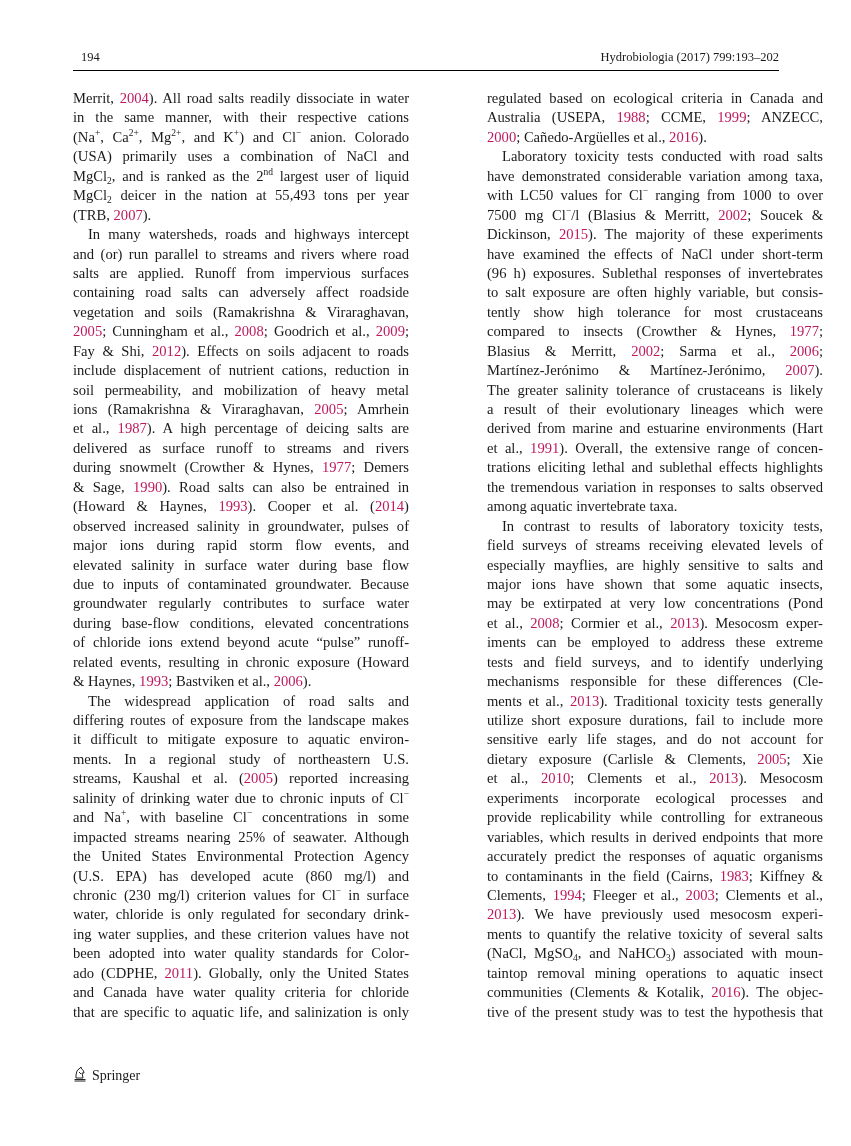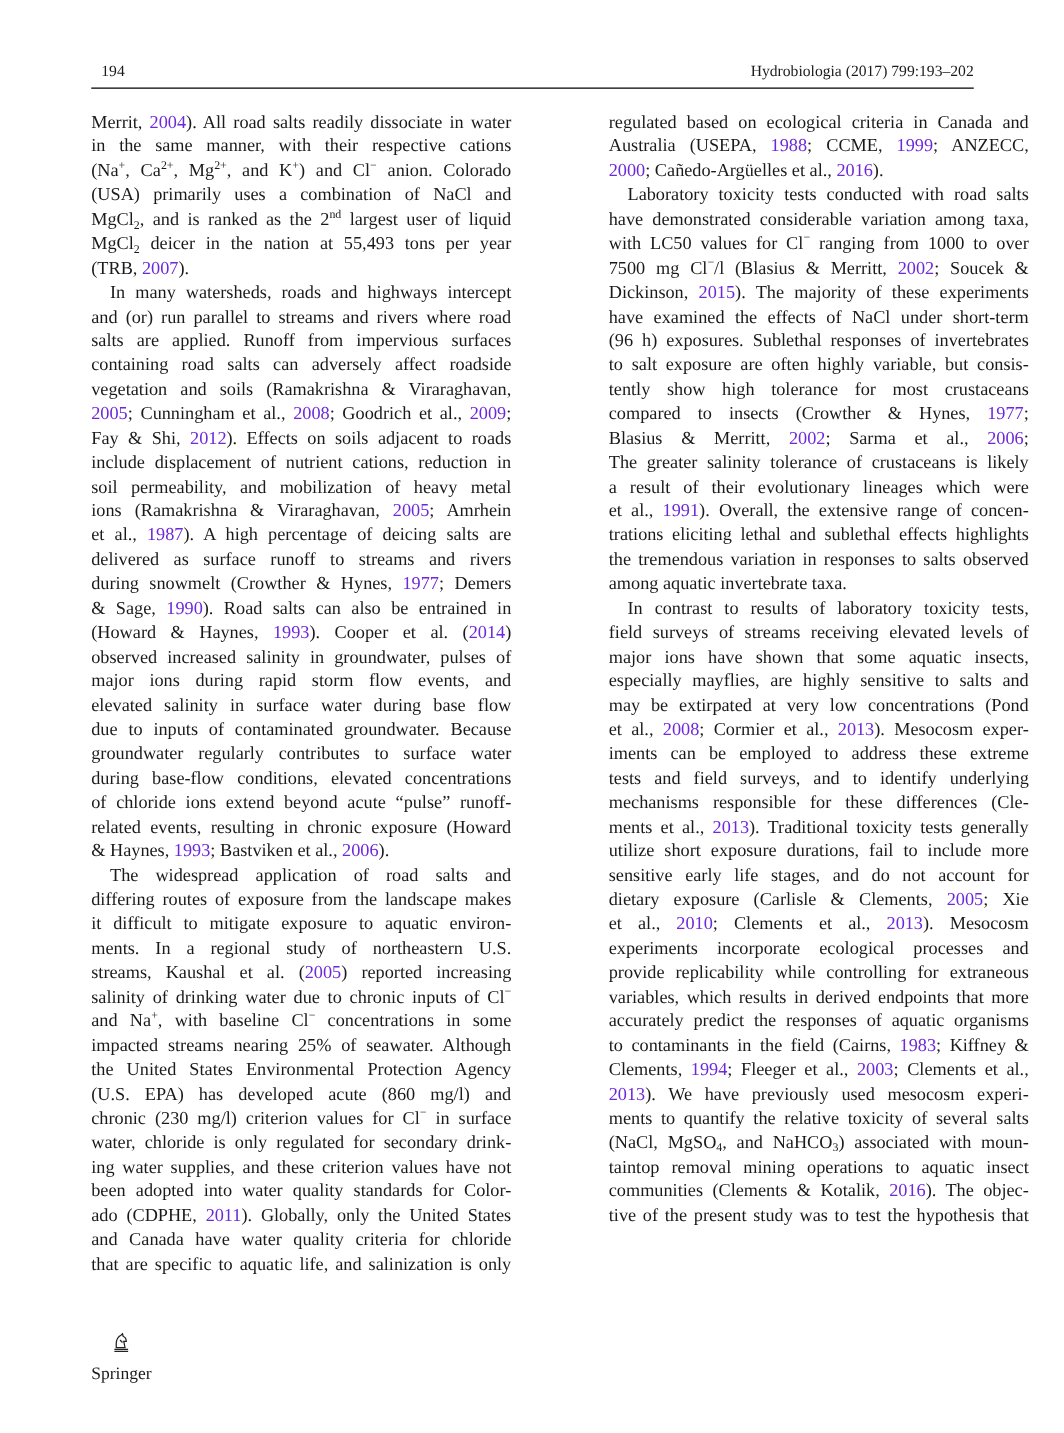--- a/index.html
+++ b/index.html
@@ -8,24 +8,24 @@
   .hdr { position:absolute; top:50px; font-size:12.5px; }
   #hdr-left { left:81px; }
   #hdr-right { right:72px;text-align:center; }
   .rule { position:absolute; left:73px; right:72px; top:70px; height:0; border-top:1px solid #000; }
   .col { position:absolute; top:89px; width:336px; font-size:14.6px; line-height:19.45px; }
   #col-left { left:73px; }
   #col-right { left:443px;margin-left:44px; }
   .ln { display:block; text-align:justify; text-align-last:justify; white-space:nowrap; height:19.45px; }
   .ln.last { text-align-last:left; }
   .ln.ind { text-indent:15px; }
-  a.ref { color:#6d28d9; text-decoration:none; }
+  a.ref { color:#be185d; text-decoration:none; }
   sup { font-size:9.5px; vertical-align:6px; line-height:0; }
   sub { font-size:9.5px; vertical-align:-3px; line-height:0; }
-  .footer { position:absolute; left:73px; top:1066px; font-size:14px; display:flex; align-items:center; gap:5px;flex-direction:column; }
+  .footer { position:absolute; left:73px; top:1066px; font-size:14px; display:flex; align-items:center; gap:5px; }
   .footer svg { width:14px; height:16px; }
 </style>
 </head>
 <body>
 
 <div id="hdr-left" class="hdr">194</div>
 <div id="hdr-right" class="hdr">Hydrobiologia (2017) 799:193–202</div>
 <div class="rule"></div>
 
 <div id="col-left" class="col">
@@ -86,30 +86,32 @@
     <span class="ln "><span>have demonstrated considerable variation among taxa,</span></span>
     <span class="ln "><span>with LC50 values for Cl</span><sup>−</sup><span> ranging from 1000 to over</span></span>
     <span class="ln "><span>7500 mg Cl</span><sup>−</sup><span>/l (Blasius &amp; Merritt, </span><a class="ref">2002</a><span>; Soucek &amp;</span></span>
     <span class="ln "><span>Dickinson, </span><a class="ref">2015</a><span>). The majority of these experiments</span></span>
     <span class="ln "><span>have examined the effects of NaCl under short-term</span></span>
     <span class="ln "><span>(96 h) exposures. Sublethal responses of invertebrates</span></span>
     <span class="ln "><span>to salt exposure are often highly variable, but consis-</span></span>
     <span class="ln "><span>tently show high tolerance for most crustaceans</span></span>
     <span class="ln "><span>compared to insects (Crowther &amp; Hynes, </span><a class="ref">1977</a><span>;</span></span>
     <span class="ln "><span>Blasius &amp; Merritt, </span><a class="ref">2002</a><span>; Sarma et al., </span><a class="ref">2006</a><span>;</span></span>
+    <span class="ln "><span>Martínez-Jerónimo &amp; Martínez-Jerónimo, </span><a class="ref">2007</a><span>).</span></span>
     <span class="ln "><span>The greater salinity tolerance of crustaceans is likely</span></span>
     <span class="ln "><span>a result of their evolutionary lineages which were</span></span>
+    <span class="ln "><span>derived from marine and estuarine environments (Hart</span></span>
     <span class="ln "><span>et al., </span><a class="ref">1991</a><span>). Overall, the extensive range of concen-</span></span>
     <span class="ln "><span>trations eliciting lethal and sublethal effects highlights</span></span>
     <span class="ln "><span>the tremendous variation in responses to salts observed</span></span>
     <span class="ln last"><span>among aquatic invertebrate taxa.</span></span>
     <span class="ln ind"><span>In contrast to results of laboratory toxicity tests,</span></span>
     <span class="ln "><span>field surveys of streams receiving elevated levels of</span></span>
+    <span class="ln "><span>especially mayflies, are highly sensitive to salts and</span></span>
     <span class="ln "><span>major ions have shown that some aquatic insects,</span></span>
-    <span class="ln "><span>especially mayflies, are highly sensitive to salts and</span></span>
     <span class="ln "><span>may be extirpated at very low concentrations (Pond</span></span>
     <span class="ln "><span>et al., </span><a class="ref">2008</a><span>; Cormier et al., </span><a class="ref">2013</a><span>). Mesocosm exper-</span></span>
     <span class="ln "><span>iments can be employed to address these extreme</span></span>
     <span class="ln "><span>tests and field surveys, and to identify underlying</span></span>
     <span class="ln "><span>mechanisms responsible for these differences (Cle-</span></span>
     <span class="ln "><span>ments et al., </span><a class="ref">2013</a><span>). Traditional toxicity tests generally</span></span>
     <span class="ln "><span>utilize short exposure durations, fail to include more</span></span>
     <span class="ln "><span>sensitive early life stages, and do not account for</span></span>
     <span class="ln "><span>dietary exposure (Carlisle &amp; Clements, </span><a class="ref">2005</a><span>; Xie</span></span>
     <span class="ln "><span>et al., </span><a class="ref">2010</a><span>; Clements et al., </span><a class="ref">2013</a><span>). Mesocosm</span></span>

